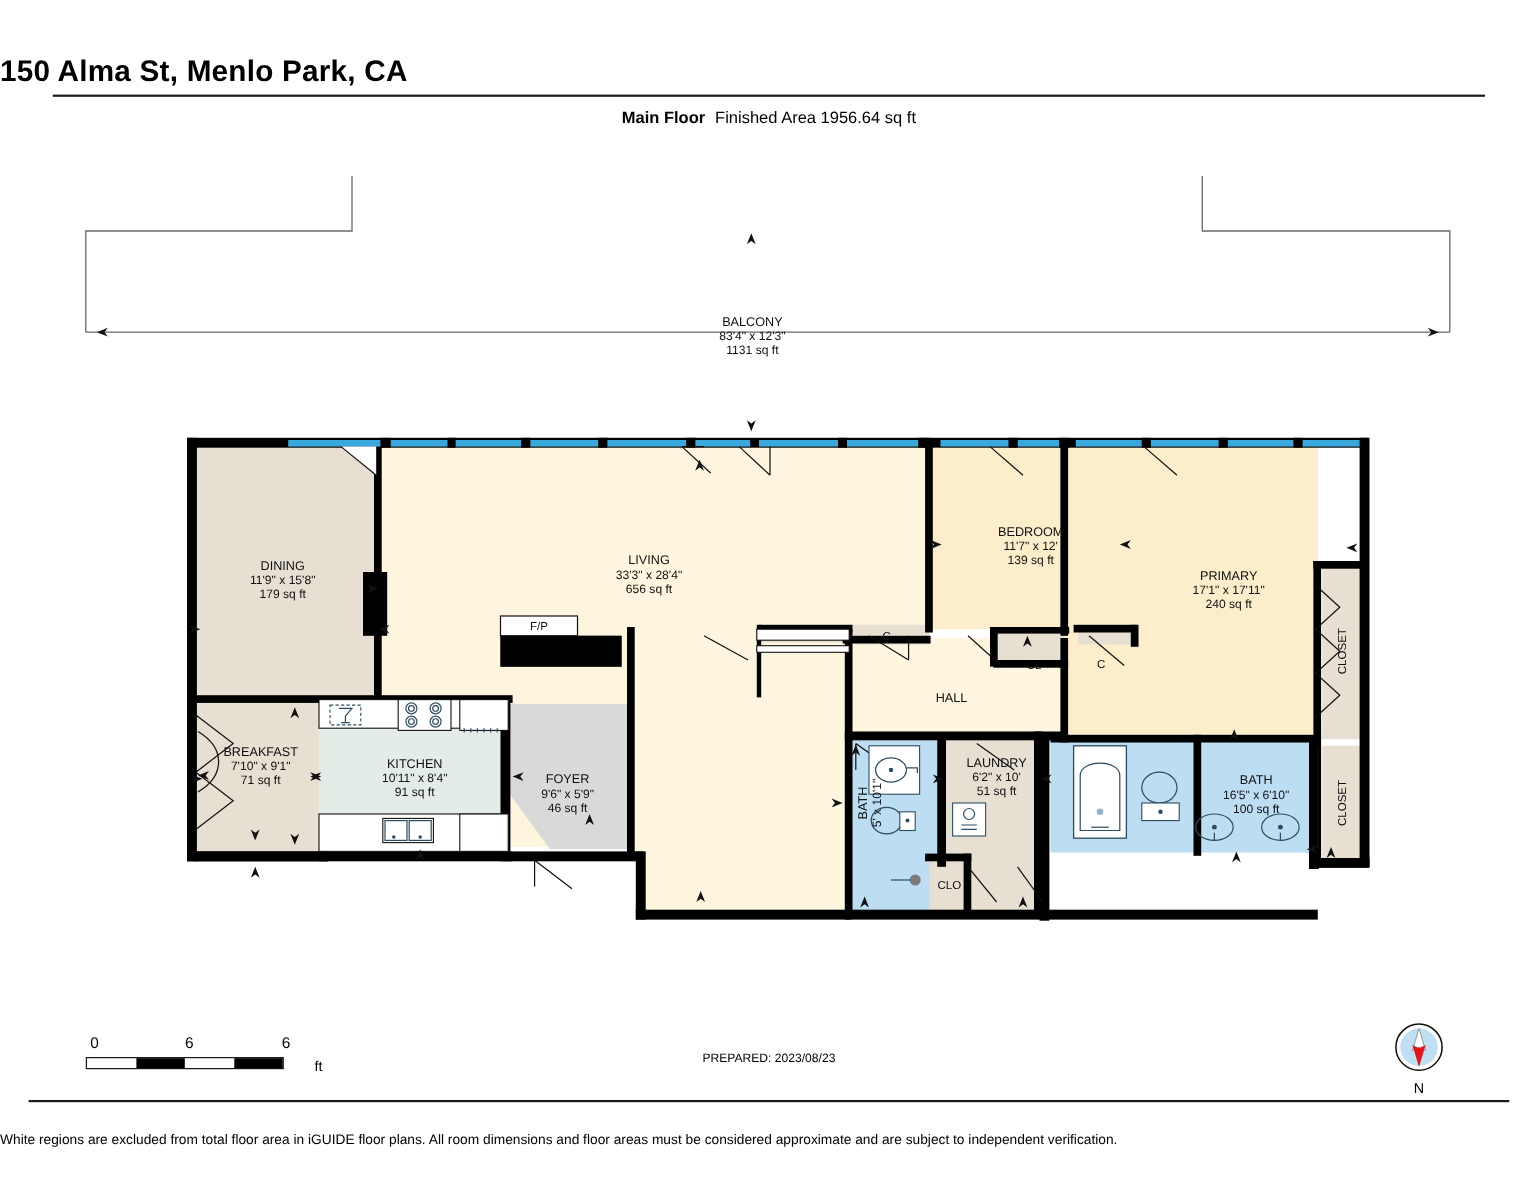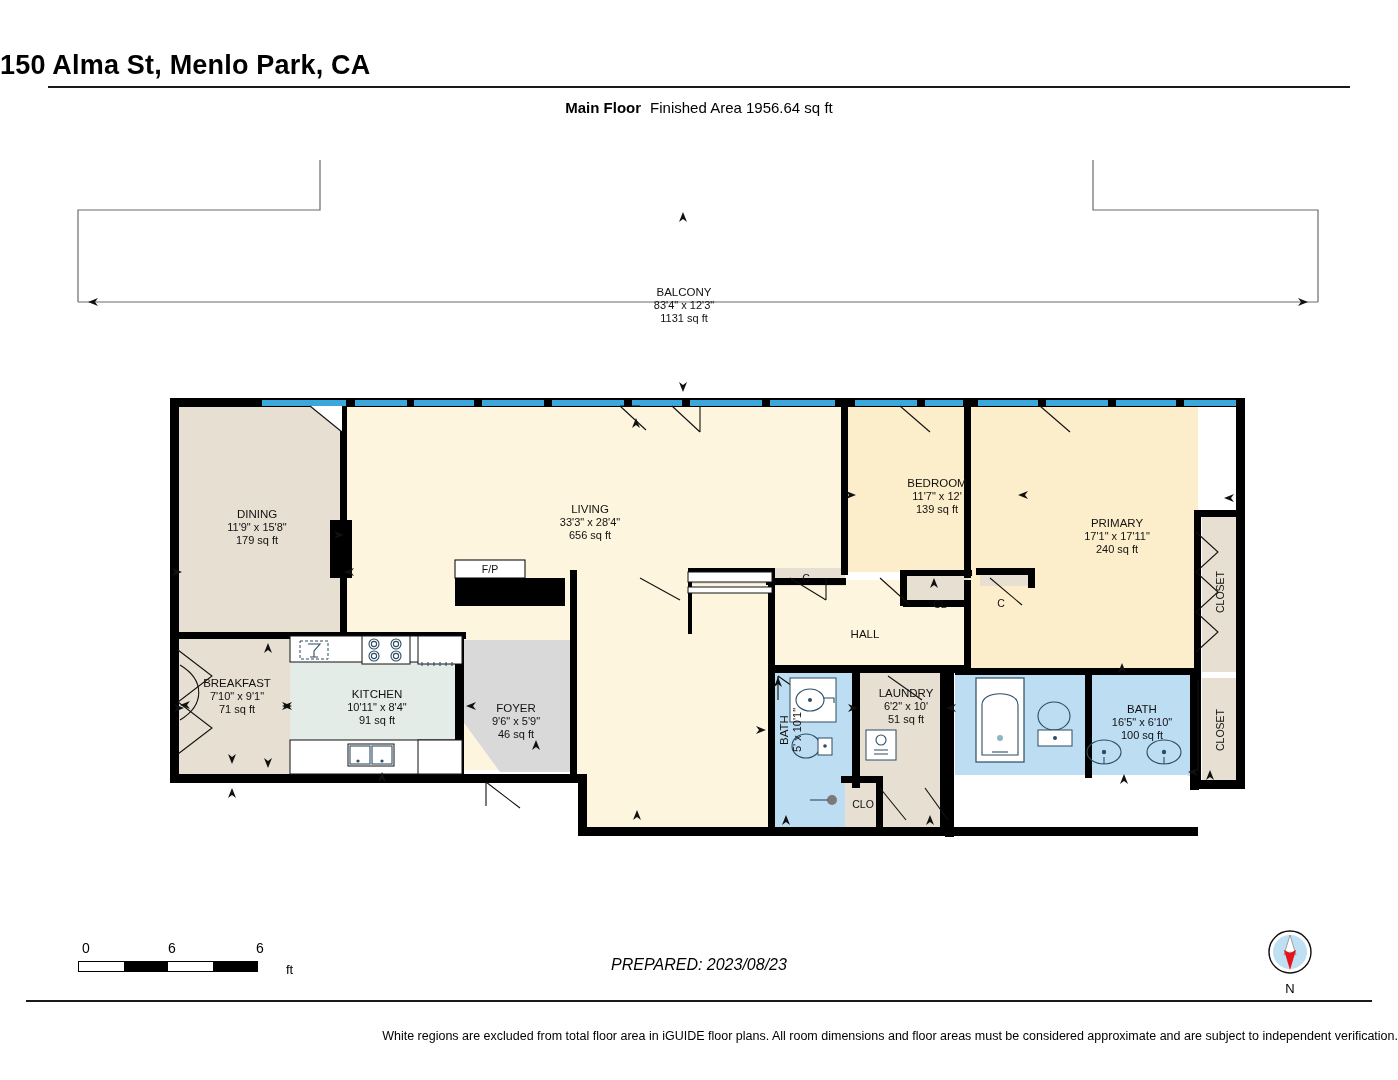--- a/index.html
+++ b/index.html
@@ -94,22 +94,21 @@
     font-size: 13px;
     margin-left: 22px;
   }
 
   .prepared {
     position: absolute;
     top: 956px;
     left: 0;
     width: 1398px;
     text-align: center;
-    font-size: 16px;
-    font-style: italic;
+    font-size: 11px;
   }
 
   .compass {
     position: absolute;
     left: 1262px;
     top: 928px;
     width: 56px;
     height: 66px;
     text-align: center;
   }
@@ -124,21 +123,21 @@
     left: 26px;
     width: 1346px;
     height: 2px;
     background: #1a1a1a;
   }
   .footer-text {
     position: absolute;
     top: 1029px;
     left: 0;
     width: 1398px;
-    text-align: right;
+    text-align: left;
     font-size: 12.5px;
   }
 </style>
 </head>
 <body>
 
 <div class="page">
 
   <div class="title">150 Alma St, Menlo Park, CA</div>
   <div class="title-rule"></div>

